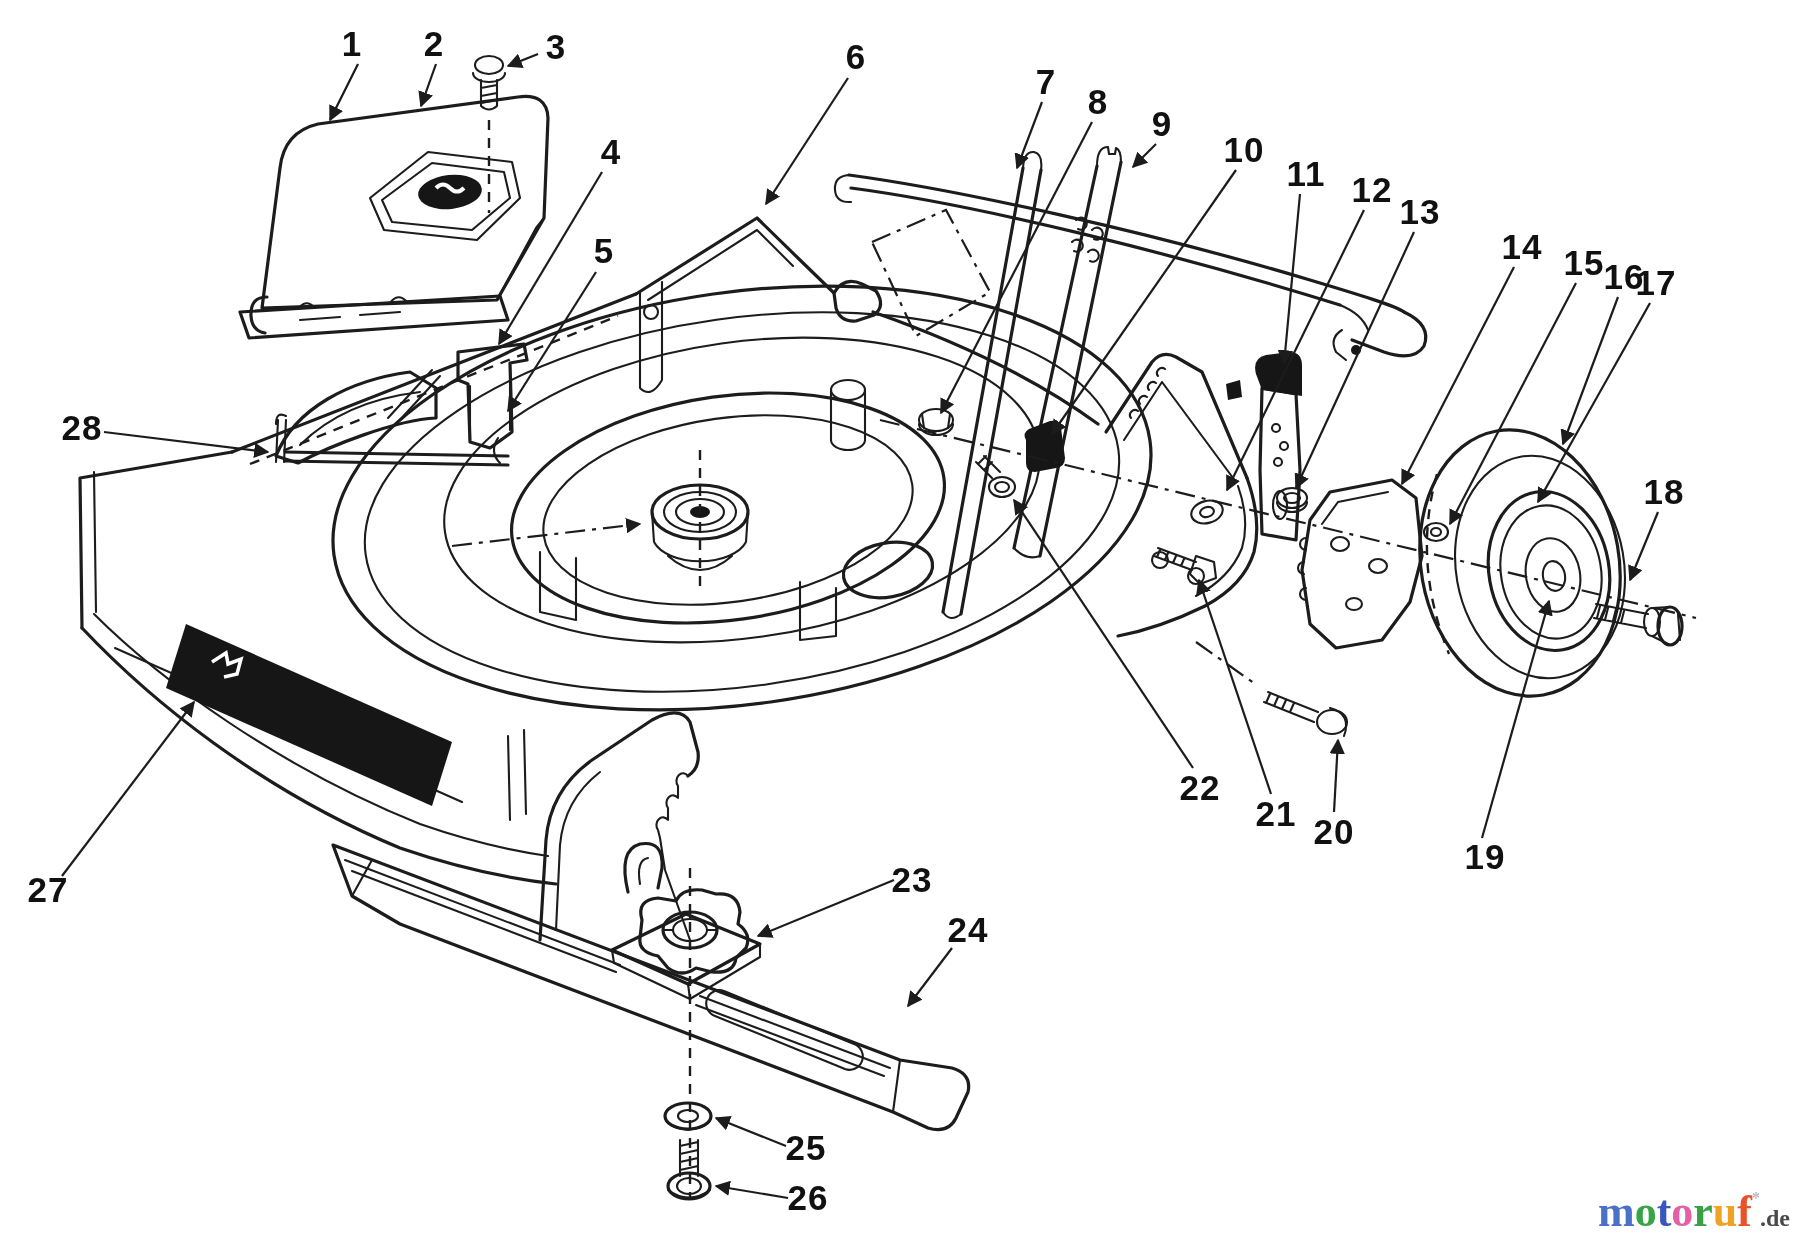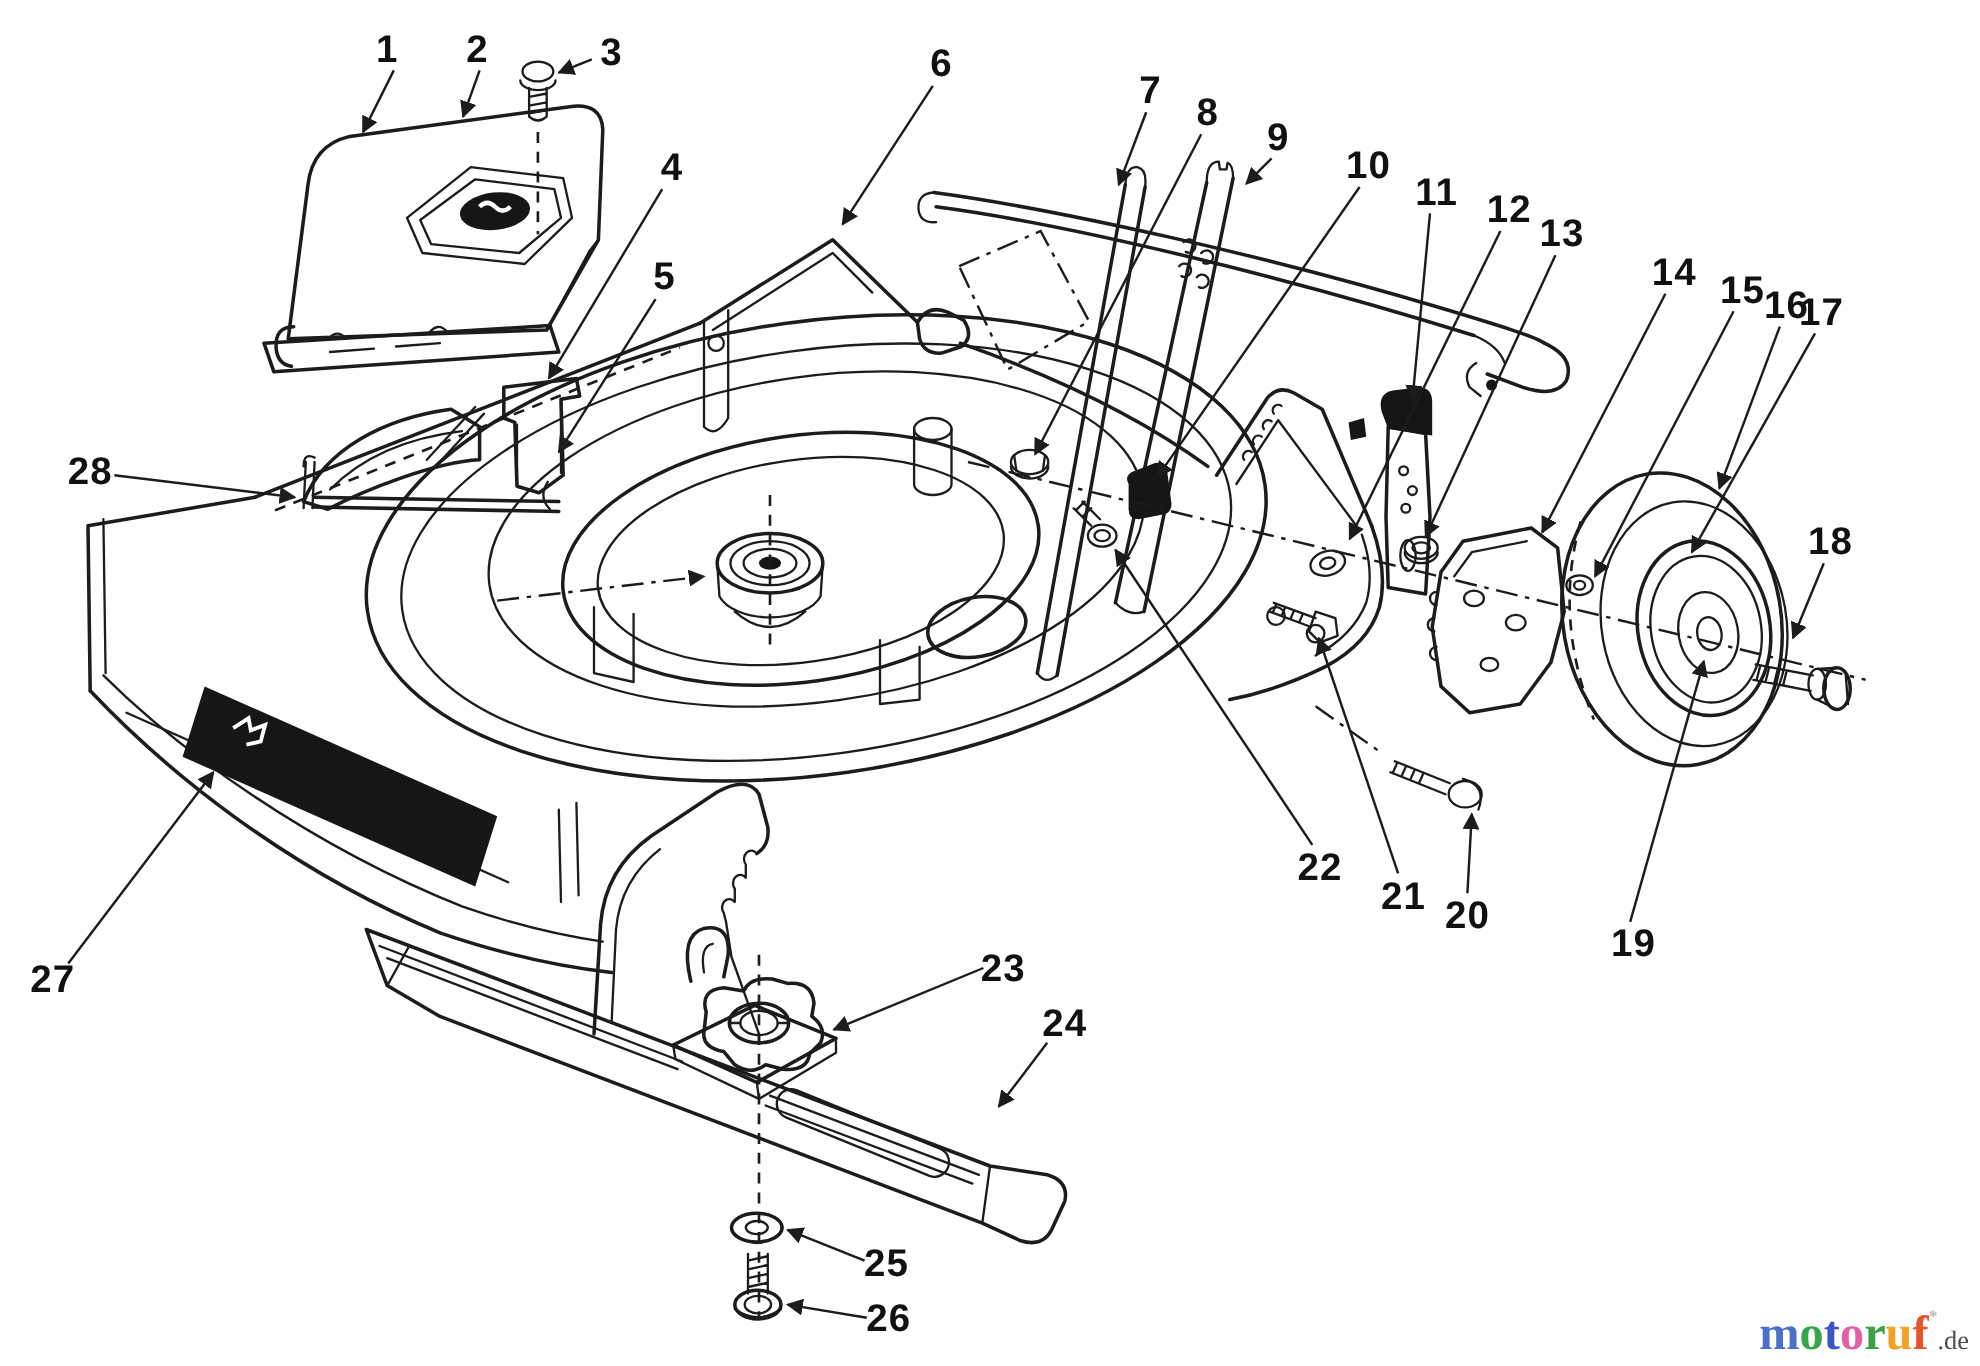--- a/index.html
+++ b/index.html
@@ -9,21 +9,21 @@
   .ln{fill:none;stroke:#1c1c1c;stroke-width:3.2;stroke-linecap:round;stroke-linejoin:round;}
   .ln2{fill:none;stroke:#1c1c1c;stroke-width:2.1;stroke-linecap:round;stroke-linejoin:round;}
   .fill{fill:#161616;stroke:none;}
   .dash{fill:none;stroke:#1c1c1c;stroke-width:2.4;stroke-dasharray:10 8;}
   .dashdot{fill:none;stroke:#1c1c1c;stroke-width:2.2;stroke-dasharray:20 7 4 7;}
   .leader{fill:none;stroke:#1c1c1c;stroke-width:2.2;}
   .callout{font-family:"Liberation Sans",sans-serif;font-size:35px;font-weight:700;fill:#111;
            text-anchor:middle;letter-spacing:1px;}
   .watermark{position:absolute;right:10px;bottom:8px;font-family:"Liberation Serif",serif;
              font-weight:700;font-size:44px;letter-spacing:0px;line-height:1;}
-  .watermark .suffix{font-size:24px;font-weight:400;}
+  .watermark .suffix{font-size:24px;font-weight:700;}
   .watermark .star{font-size:16px;vertical-align:top;color:#b9b9b9;}
 </style>
 </head>
 <body>
 
 <div class="stage">
 <svg viewBox="0 0 1800 1242" width="1800" height="1242">
   <defs>
     <marker id="arr" viewBox="0 0 10 10" refX="9" refY="5" markerWidth="7" markerHeight="7" orient="auto-start-reverse">
       <path d="M0,0 L10,5 L0,10 z" fill="#1c1c1c"></path>

